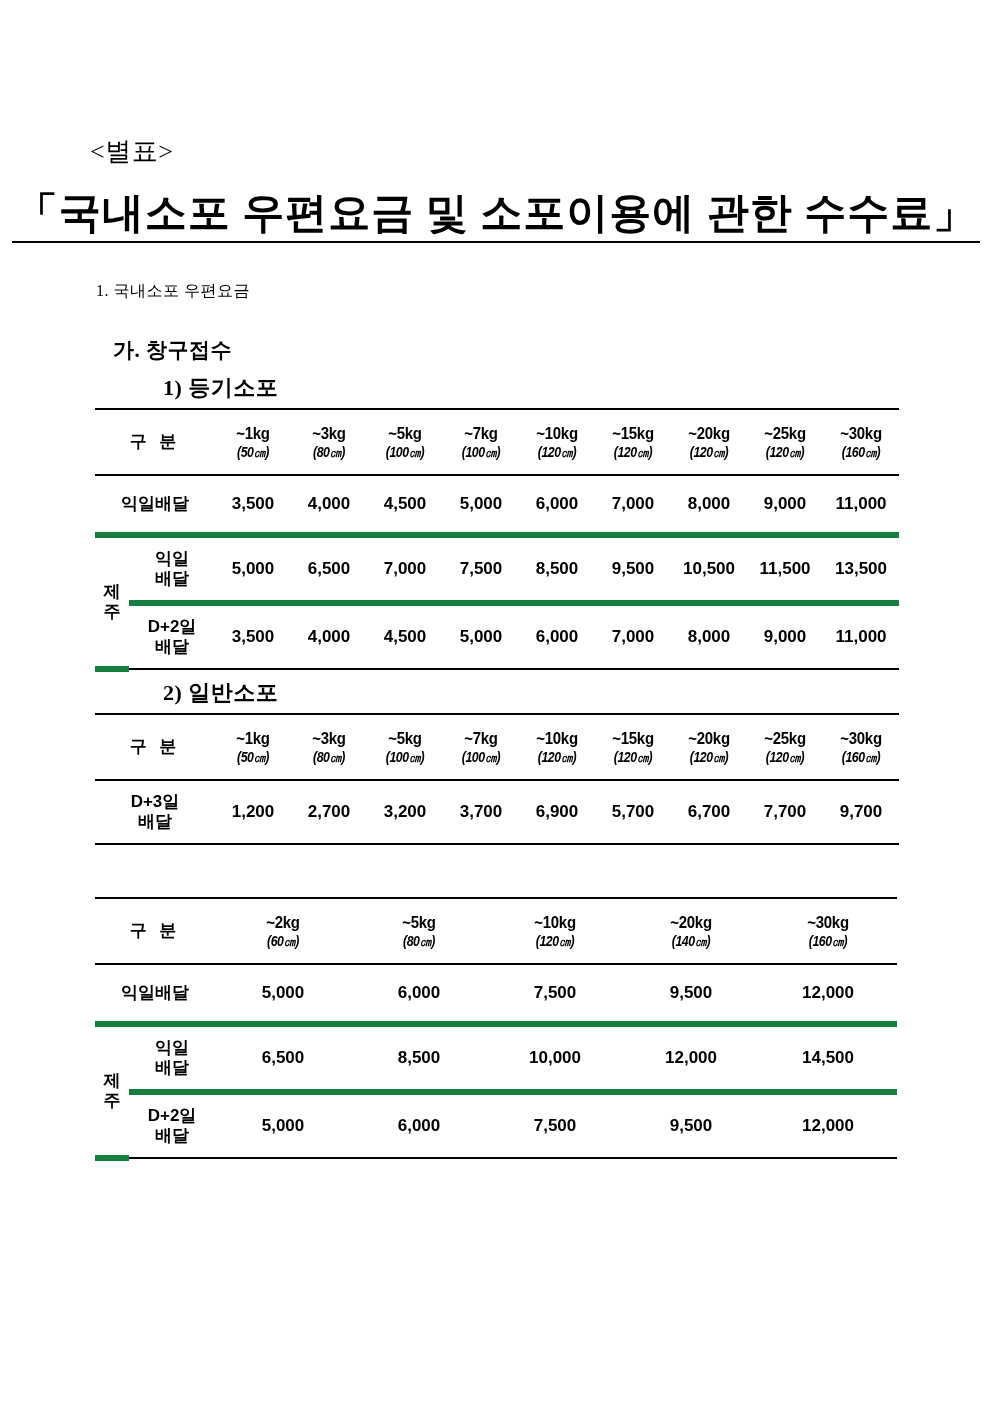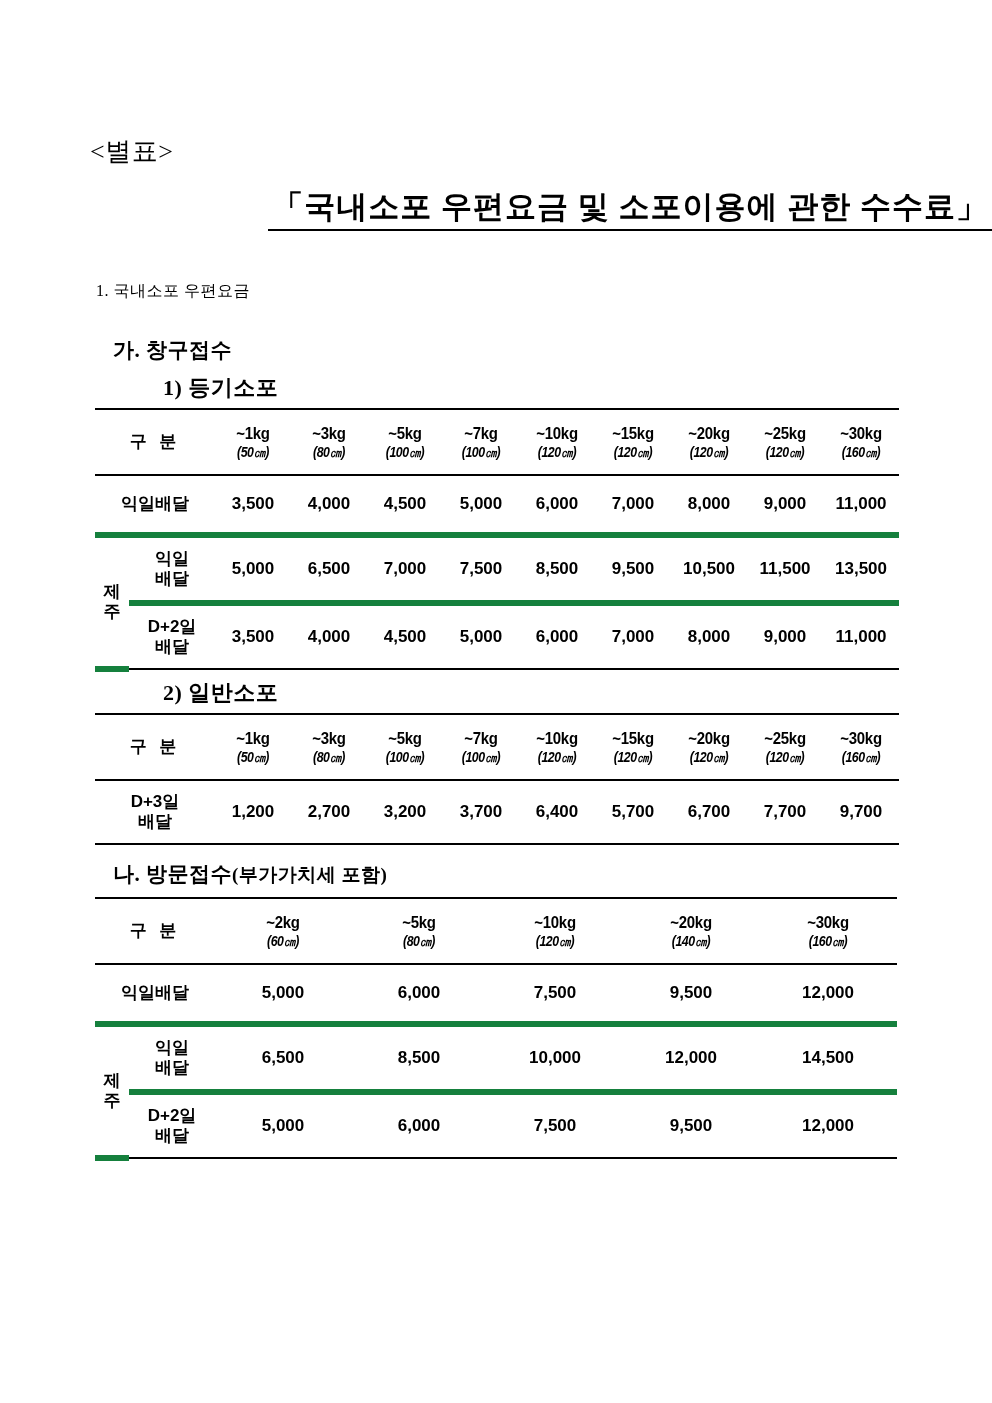--- a/index.html
+++ b/index.html
@@ -30,22 +30,22 @@
     top: 139px;
     font-size: 26px;
     letter-spacing: 0.5px;
     line-height: 1;
   }
   .doc-title {
     position: absolute;
     left: 0;
     right: 0;
     top: 190px;
-    text-align: right;
-    font-size: 31px;
+    text-align: center;
+    font-size: 42px;
     font-weight: bold;
     letter-spacing: 1px;
     line-height: 1.1;
   }
   .doc-title span.inner {
     display: inline-block;
     border-bottom: 2px solid #000;
     padding: 0 4px 5px 4px;
   }
 
@@ -357,33 +357,30 @@
         </tr>
         <tr class="data-row first-data last-data h62">
           <td class="rowlabel">
               <span class="rowlabel-2line">D+3일</span>
               <span class="rowlabel-2line">배달</span>
             </td>
           <td class="val">1,200</td>
           <td class="val">2,700</td>
           <td class="val">3,200</td>
           <td class="val">3,700</td>
-          <td class="val">6,400</td>
+          <td class="val">6,900</td>
           <td class="val">5,700</td>
           <td class="val">6,700</td>
           <td class="val">7,700</td>
           <td class="val last">9,700</td>
         </tr>
       </tbody>
     </table>
   </div>
 
-  <div class="h2 b-bang">
-    <span>나. 방문접수</span><span class="sub">(부가가치세 포함)</span>
-  </div>
 
   <div class="tbl-wrap t3">
     <table class="rate">
       <colgroup>
         <col style="width:34px">
           <col style="width:86px">
         <col style="width:136px">
           <col style="width:136px">
           <col style="width:136px">
           <col style="width:136px">

